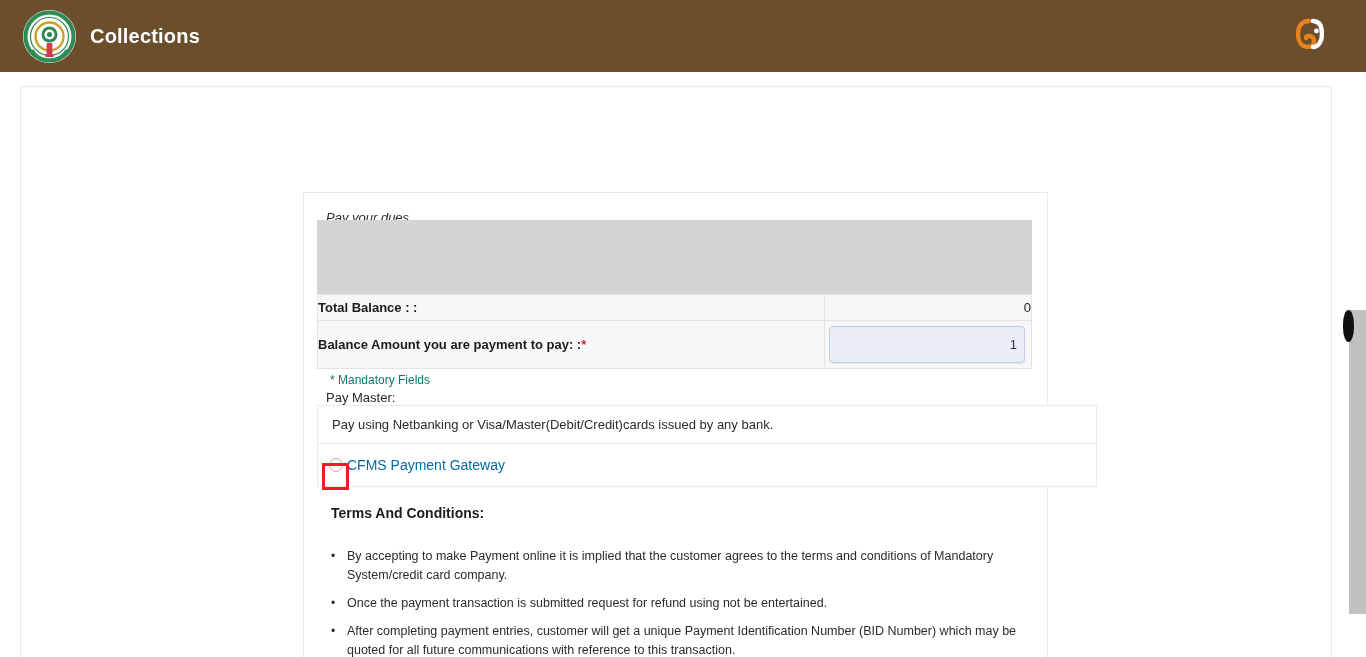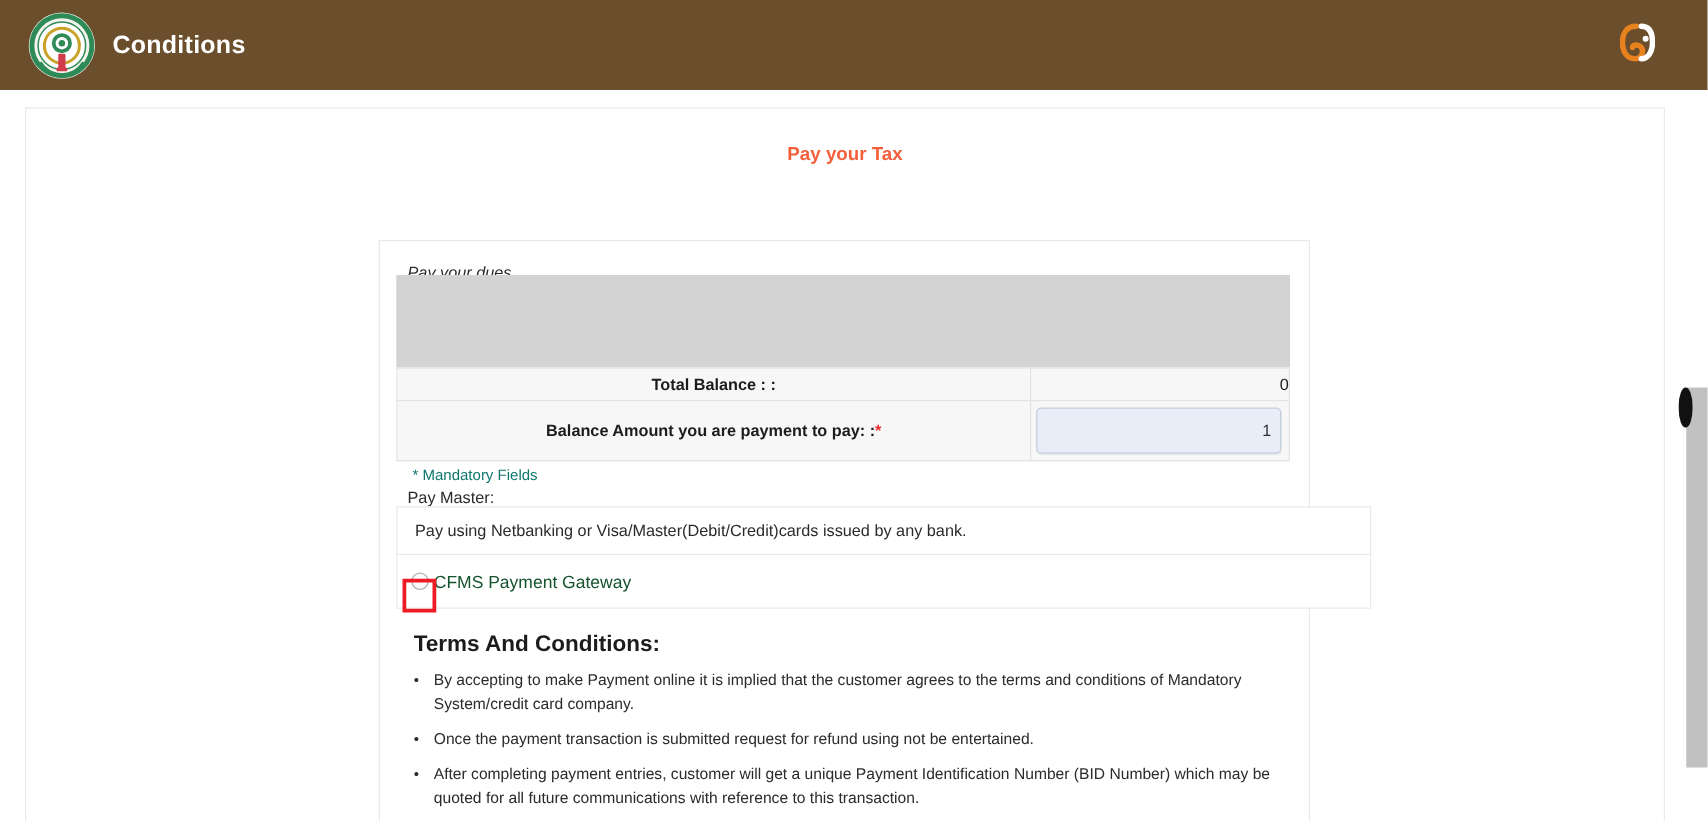--- a/index.html
+++ b/index.html
@@ -101,21 +101,21 @@
     font-size: 13px;
   }
   #balance-table td {
     border: 1px solid #e3e3e3;
     background: #f7f7f7;
     padding: 0;
     vertical-align: middle;
   }
   td.lbl-cell {
     width: 508px;
-    text-align: center;
+    text-align: left;
     padding-right: 10px;
     color: #1c1c1c;
     font-weight: bold;
     margin-top: 44px;
   }
   td.val-cell {
     width: 207px;
     text-align: right;
     padding-right: 10px;
     color: #1c1c1c;
@@ -182,37 +182,37 @@
     flex: none;
   }
   #gateway-radio-highlight {
     position: absolute;
     left: 322px; top: 463px;
     width: 27px; height: 27px;
     border: 3px solid #ef1b24;
     pointer-events: none;
   }
   #gateway-label {
-    color: #14532d;
+    color: #0369a1;
     font-size: 14px;
     margin-left: 2px;
   }
 
   
   #terms-block {
     position: absolute;
     left: 13px; top: 303px;
     width: 715px;
     padding: 9px 14px 0 14px;
   }
   #terms-heading {
-    font-size: 18px;
+    font-size: 14px;
     font-weight: bold;
     color: #1c1c1c;
-    margin: 0 0 9px 0;
+    margin: 0 0 26px 0;
   }
   .term-item {
     font-size: 12.5px;
     color: #2b2b2b;
     line-height: 19px;
     margin-bottom: 9px;
     padding-left: 16px;
     position: relative;
     text-align: left;
   }
@@ -257,36 +257,35 @@
       <circle cx="26.5" cy="26.5" r="14" fill="none" stroke="#c9a227" stroke-width="2.4"></circle>
       <circle cx="26.5" cy="24.5" r="8" fill="#2e8b57"></circle>
       <circle cx="26.5" cy="24.5" r="5" fill="#ffffff"></circle>
       <circle cx="26.5" cy="24.5" r="2.6" fill="#2e8b57"></circle>
       <rect x="23.6" y="33" width="5.8" height="12" rx="1" fill="#d23c4a"></rect>
       <rect x="22.2" y="44" width="8.6" height="3" rx="1" fill="#d23c4a"></rect>
       <path d="M9 40 A20 20 0 0 0 44 40" fill="none" stroke="#2e8b57" stroke-width="3"></path>
     </svg>
   </div>
 
-  <div id="header-title">Conditions</div>
+  <div id="header-title">Collections</div>
 
   <div id="brand-mark">
     <svg width="28" height="32" viewBox="0 0 28 32" aria-hidden="true">
       <path d="M13 3 C5 3 2 9 2 16 C2 24 6 29 12 29 C16 29 18 26 18 23 C18 20 16 18 13 18 C11 18 10 19 10 20" fill="none" stroke="#e8821e" stroke-width="4.4" stroke-linecap="round"></path>
       <path d="M17 3 C24 3 26 9 26 16 C26 24 22 29 17 29" fill="none" stroke="#ffffff" stroke-width="4.4" stroke-linecap="round"></path>
       <circle cx="20.5" cy="13" r="2.4" fill="#ffffff"></circle>
     </svg>
   </div>
 </div>
 
 <div id="page-body">
 
   <div id="content-card">
 
-    <div id="page-title">Pay your Tax</div>
 
     <div id="pay-panel">
 
       <div id="pay-dues-legend">Pay your dues</div>
 
       <div id="dues-mask"></div>
 
       <table id="balance-table">
         <tbody>
           <tr class="row-total">

